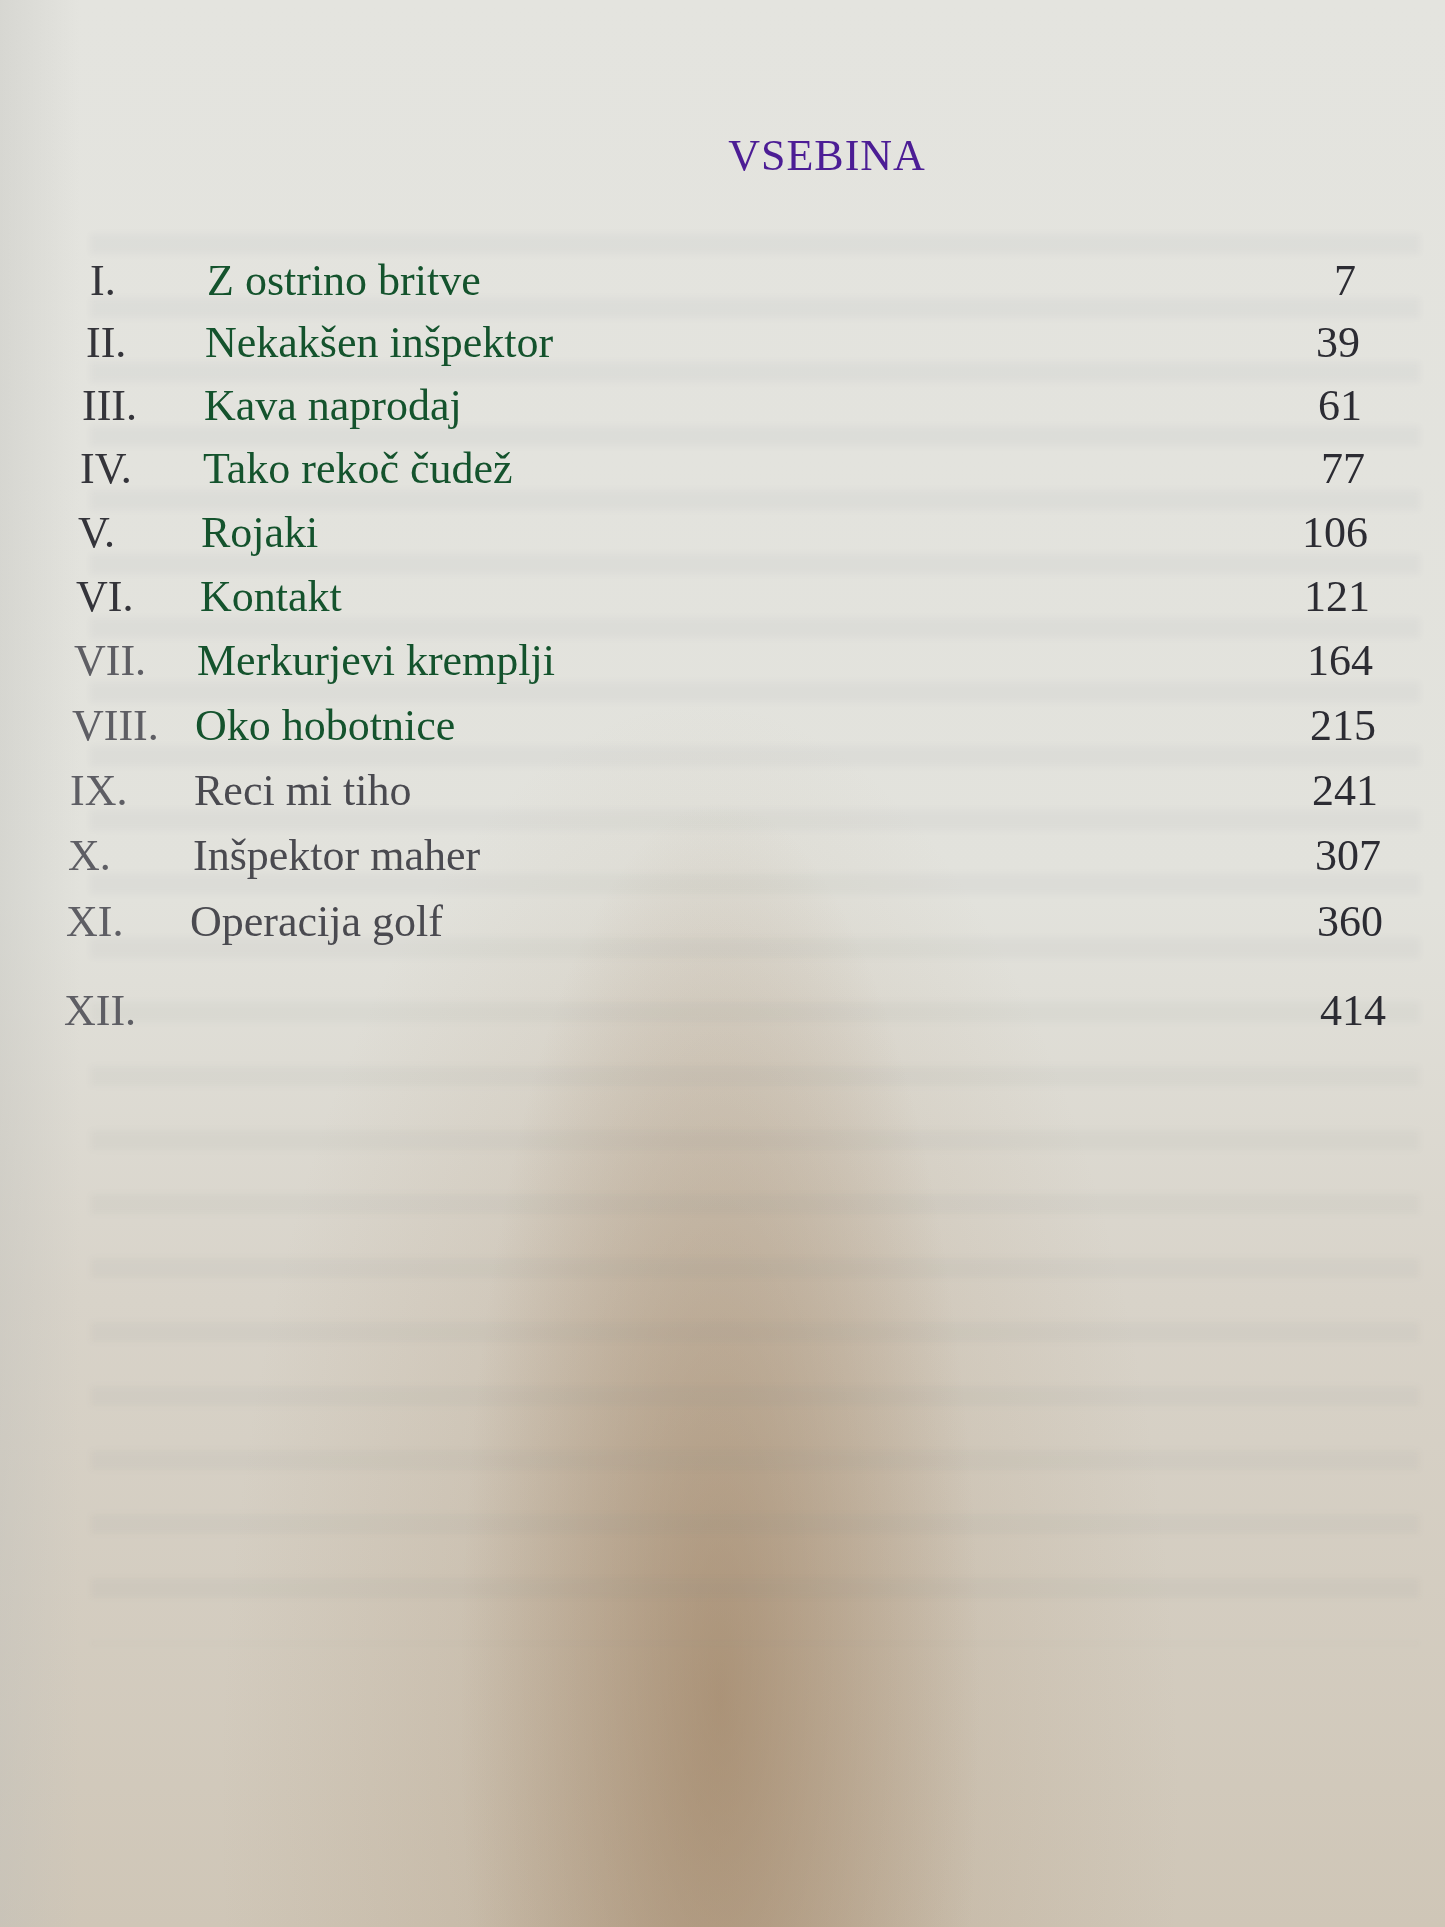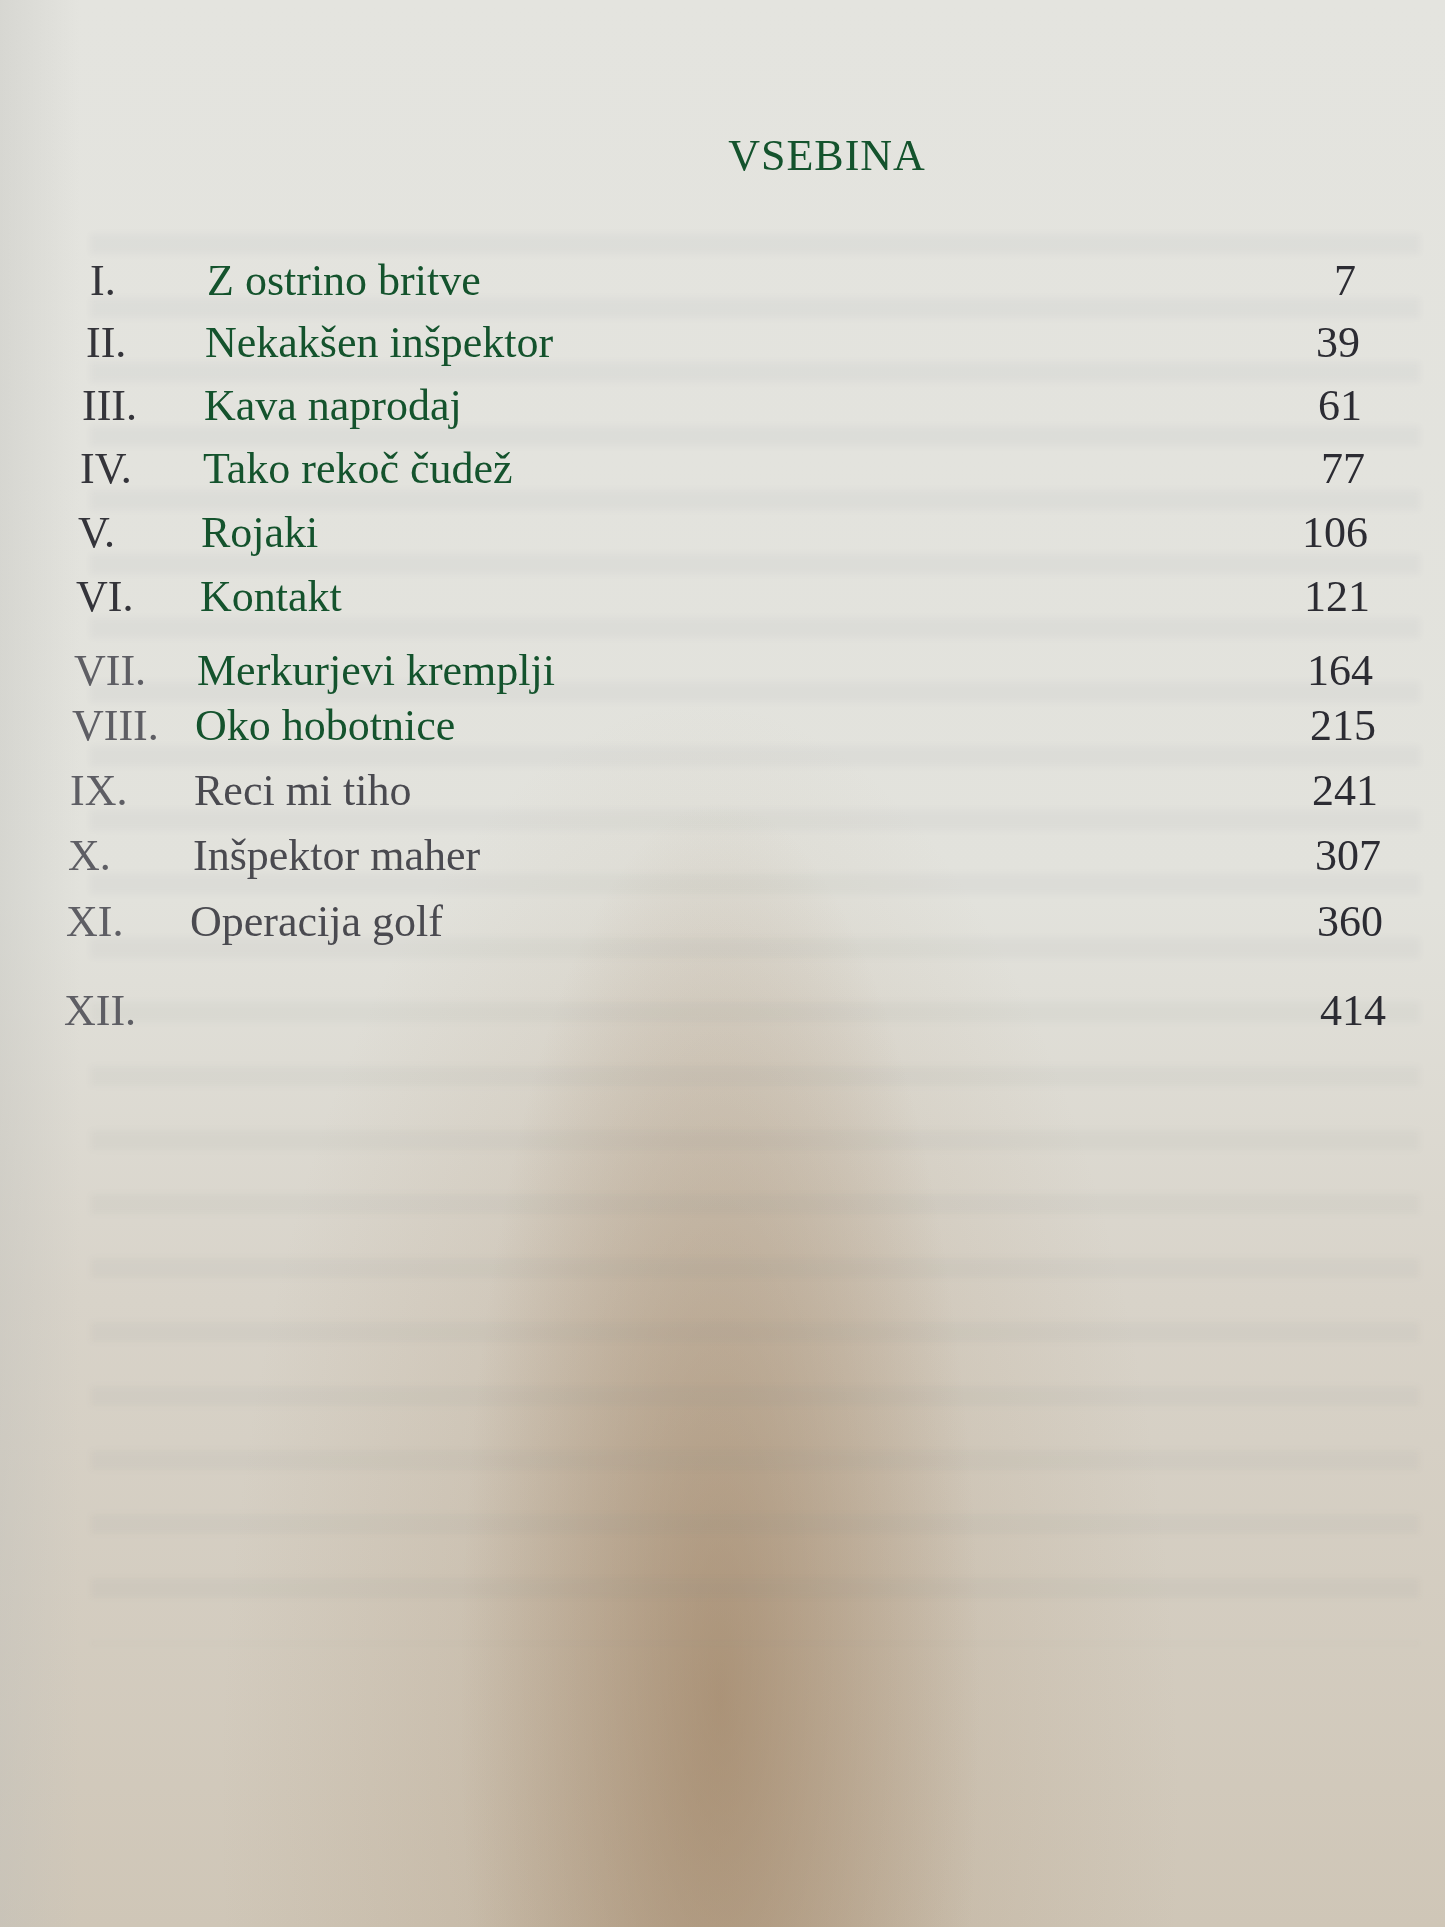--- a/index.html
+++ b/index.html
@@ -43,21 +43,21 @@
     .page-title {
       position: absolute;
       top: 130px;
       left: 0;
       width: 1384px;
       text-align: center;
       padding-left: 270px;
       box-sizing: border-box;
       font-size: 44px;
       letter-spacing: 1px;
-      color: #14532d;
+      color: #4c1d95;
     }
     .toc {
       position: absolute;
       top: 255px;
       left: 0;
       width: 1445px;
       margin: 0;
       padding: 0;
       list-style: none;
     }
@@ -136,21 +136,21 @@
   <li class="toc-row r4" style="position:absolute;top:252px;width:100%;">
     <span class="toc-numeral">V.</span>
     <span class="toc-title">Rojaki</span>
     <span class="toc-page">106</span>
   </li>
   <li class="toc-row r5" style="position:absolute;top:316px;width:100%;">
     <span class="toc-numeral">VI.</span>
     <span class="toc-title">Kontakt</span>
     <span class="toc-page">121</span>
   </li>
-  <li class="toc-row r6" style="position:absolute;top:380px;width:100%;margin-top:10px;">
+  <li class="toc-row r6" style="position:absolute;top:380px;width:100%;">
     <span class="toc-numeral">VII.</span>
     <span class="toc-title">Merkurjevi kremplji</span>
     <span class="toc-page">164</span>
   </li>
   <li class="toc-row r7" style="position:absolute;top:445px;width:100%;">
     <span class="toc-numeral">VIII.</span>
     <span class="toc-title">Oko hobotnice</span>
     <span class="toc-page">215</span>
   </li>
   <li class="toc-row r8" style="position:absolute;top:510px;width:100%;">

